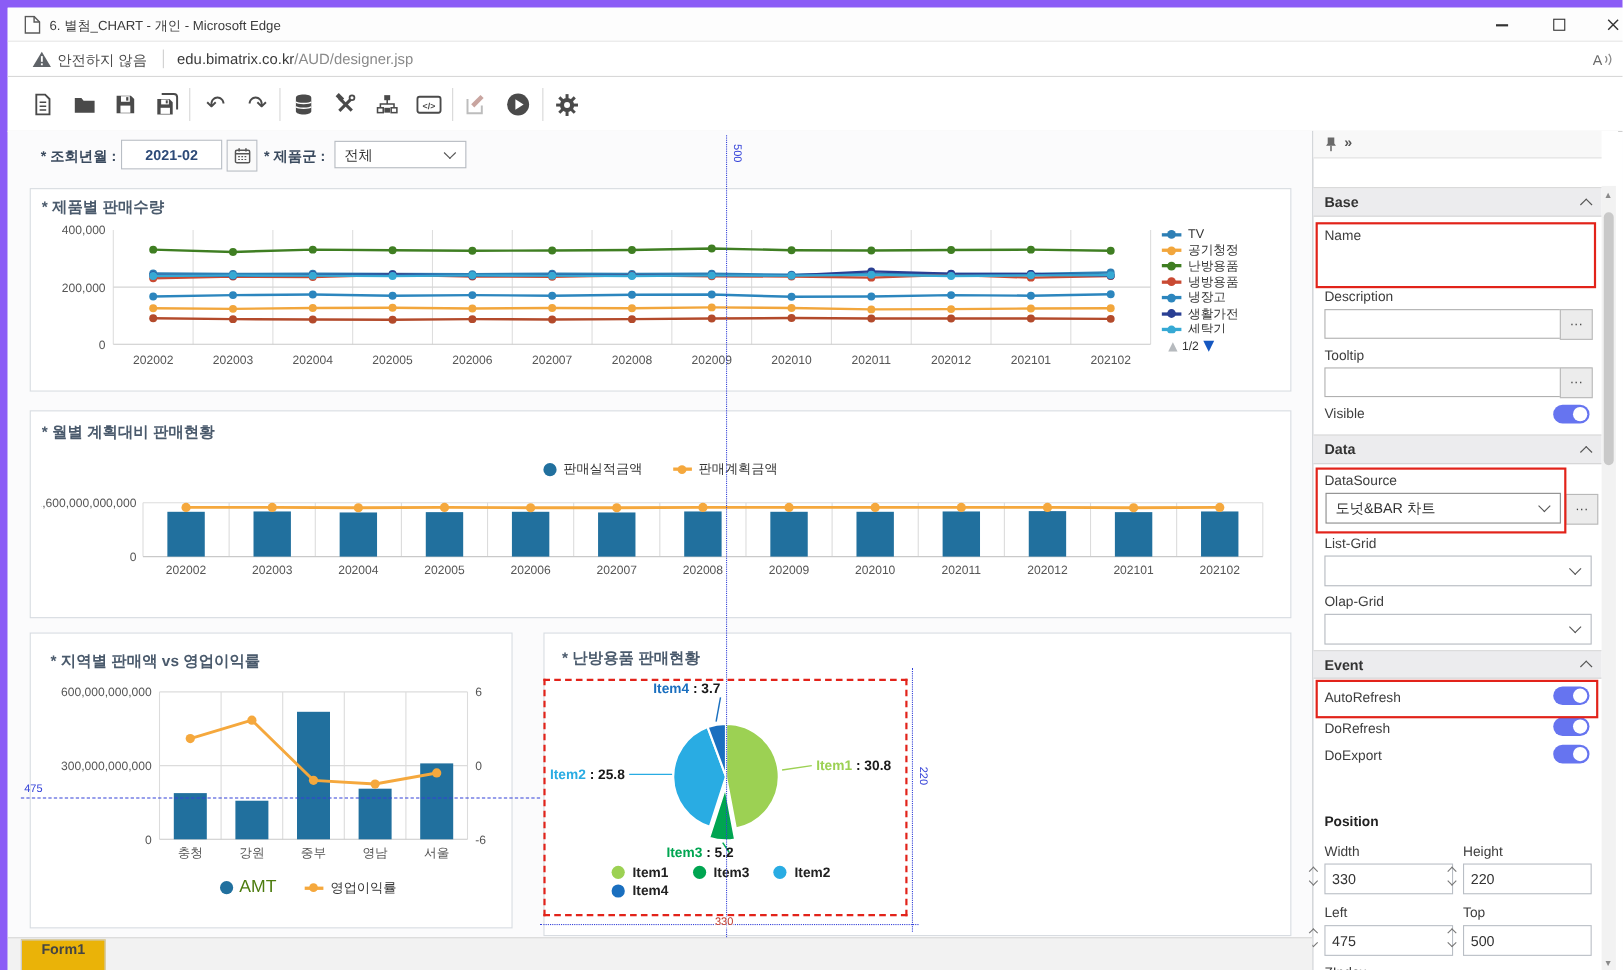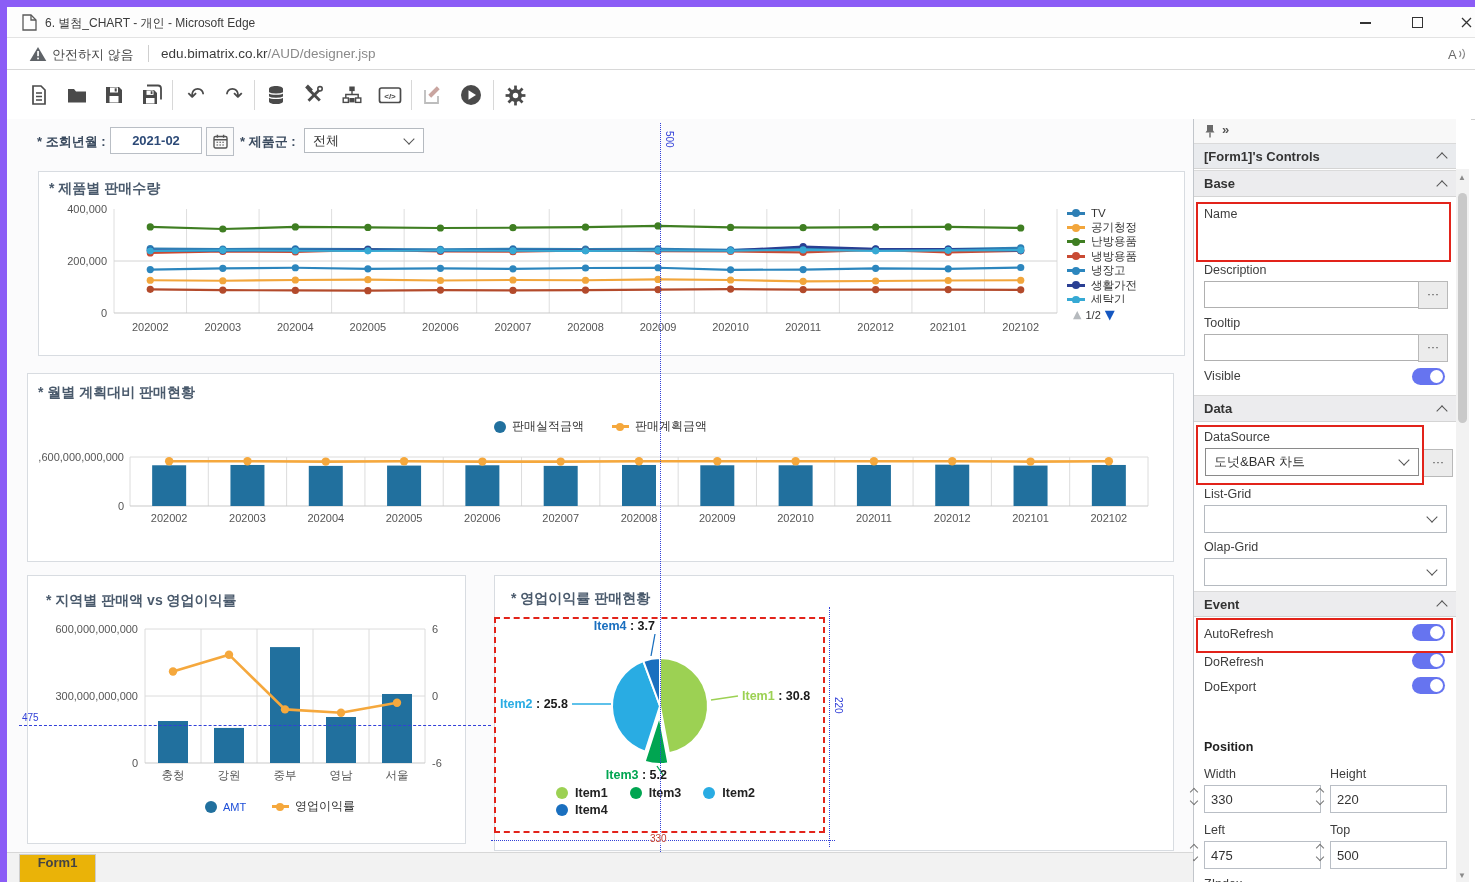--- a/index.html
+++ b/index.html
@@ -210,21 +210,21 @@
           <path d="M4.4 0.8 v3 M10.6 0.8 v3 M1 5.8 h13" stroke="#555" stroke-width="1.4"></path>
           <path d="M3.5 8.3 h8 M3.5 11 h8" stroke="#555" stroke-width="1.1" stroke-dasharray="1.6 1.3"></path>
         </svg>
     </div>
     <span class="abs flabel" style="left:233px;top:14px">* 제품군 :</span>
     <div class="select" style="left:297px;top:9px;width:120px;height:25px">
       <span>전체</span>
       <span class="chev down" style="position:absolute;right:10px"></span>
     </div>
 
-    <div class="card" style="left:31px;top:52px;width:1145px;height:183px">
+    <div class="card" style="left:20px;top:52px;width:1145px;height:183px">
       <span class="ctitle" style="left:10px;top:8px">* 제품별 판매수량</span>
       <svg class="abs" id="c1" style="left:10px;top:26px" width="1010" height="150">
           <line x1="65" y1="11" x2="65" y2="115" stroke="#dedede" stroke-width="1"></line>
           <line x1="137.53846153846155" y1="11" x2="137.53846153846155" y2="115" stroke="#dedede" stroke-width="1"></line>
           <line x1="210.07692307692307" y1="11" x2="210.07692307692307" y2="115" stroke="#dedede" stroke-width="1"></line>
           <line x1="282.6153846153846" y1="11" x2="282.6153846153846" y2="115" stroke="#dedede" stroke-width="1"></line>
           <line x1="355.15384615384613" y1="11" x2="355.15384615384613" y2="115" stroke="#dedede" stroke-width="1"></line>
           <line x1="427.6923076923077" y1="11" x2="427.6923076923077" y2="115" stroke="#dedede" stroke-width="1"></line>
           <line x1="500.23076923076917" y1="11" x2="500.23076923076917" y2="115" stroke="#dedede" stroke-width="1"></line>
           <line x1="572.7692307692307" y1="11" x2="572.7692307692307" y2="115" stroke="#dedede" stroke-width="1"></line>
@@ -523,33 +523,33 @@
           <polyline points="135,55.43333333333333 191,38.68333333333333 247,93.39999999999999 303,96.75 359,86.69999999999999" fill="none" stroke="#F5A83D" stroke-width="2.6"></polyline>
           <circle cx="135" cy="55.43333333333333" r="4.2" fill="#F5A83D"></circle>
           <circle cx="191" cy="38.68333333333333" r="4.2" fill="#F5A83D"></circle>
           <circle cx="247" cy="93.39999999999999" r="4.2" fill="#F5A83D"></circle>
           <circle cx="303" cy="96.75" r="4.2" fill="#F5A83D"></circle>
           <circle cx="359" cy="86.69999999999999" r="4.2" fill="#F5A83D"></circle>
         </svg>
       <div class="abs" style="left:107px;top:222px;width:290px;display:flex;justify-content:center;gap:26px">
         <span class="legend-item">
           <span class="dot" id="c3-sw0" style="width: 12px; height: 12px; background: rgb(33, 112, 158);"></span>
-          <span style="font-size:11px;color:#1d4ed8">AMT</span>
+          <span style="font-size:16px;color:#4d7c0f">AMT</span>
         </span>
         <span class="legend-item">
           <span id="c3-sw1" style="width: 17px; height: 3px; position: relative; display: inline-block; background: rgb(245, 168, 61);">
               <span class="dot" id="c3-sw1d" style="width: 8px; height: 8px; position: absolute; left: 4px; top: -2.5px; background: rgb(245, 168, 61);"></span>
             </span>
           <span style="font-size:12px;color:#333">영업이익률</span>
         </span>
       </div>
     </div>
 
     <div class="card" style="left:487px;top:456px;width:678px;height:274px">
-      <span class="ctitle" style="left:16px;top:14px">* 영업이익률 판매현황</span>
+      <span class="ctitle" style="left:16px;top:14px">* 난방용품 판매현황</span>
       <svg class="abs" id="c4" style="left:3px;top:38px" width="345" height="190">
           <path d="M162,92 L162,44 A48,48 0 0 1 170.9264501051614,139.1626810997855 Z" fill="#9CD153" stroke="#fff" stroke-width="2"></path>
           <path d="M161.37688173695815,101.98056730002176 L170.30333184211955,149.14324839980725 A48,48 0 0 1 146.65358637489487,147.66672027531007 Z" fill="#00A551" stroke="#fff" stroke-width="2"></path>
           <path d="M162,92 L147.27670463793672,137.6861529752883 A48,48 0 0 1 145.31890189362773,46.991767797817445 Z" fill="#29ACE3" stroke="#fff" stroke-width="2"></path>
           <path d="M162,92 L145.31890189362773,46.991767797817445 A48,48 0 0 1 161.99999999999994,44 Z" fill="#1A6FBF" stroke="#fff" stroke-width="2"></path>
           <polyline points="213,86 240,82" fill="none" stroke="#9CD153" stroke-width="1.3"></polyline>
           <text x="244" y="86" text-anchor="start" font-size="12.5" font-weight="bold"><tspan fill="#9CD153">Item1</tspan><tspan fill="#1a1a1a"> : 30.8</tspan></text>
           <polyline points="159,152 165,161" fill="none" stroke="#00A551" stroke-width="1.3"></polyline>
           <text x="169" y="165" text-anchor="end" font-size="12.5" font-weight="bold"><tspan fill="#00A551">Item3</tspan><tspan fill="#1a1a1a"> : 5.2</tspan></text>
           <polyline points="113,90 74,90" fill="none" stroke="#29ACE3" stroke-width="1.3"></polyline>
@@ -590,24 +590,20 @@
   </div>
 
   <div class="abs" id="panel">
     <div class="abs" style="left:0;top:0;width:262px;height:24px;background:#f8f8f8;border-bottom:1px solid #e2e2e2">
       <svg class="abs" style="left:10px;top:5px" width="12" height="14" viewBox="0 0 12 14">
           <path d="M3 1 h6 v5.5 l1.5 2 H1.5 L3 6.5 Z" fill="#6a6a6a"></path>
           <path d="M6 8.5 v5" stroke="#6a6a6a" stroke-width="1.4"></path>
         </svg>
       <span class="abs" style="left:28px;top:3px;font-size:13px;color:#555;font-weight:bold">»</span>
     </div>
-    <div class="sechdr" style="top:24px;height:26px;background:#e9ebee">
-      <span>[Form1]'s Controls</span>
-        <span class="chev up"></span>
-    </div>
 
     <div class="sechdr" style="top:51px;height:27px">
       <span>Base</span>
         <span class="chev up"></span>
     </div>
     <span class="plabel" style="left:10px;top:88px">Name</span>
     <div class="redbox" style="left:2px;top:83px;width:251px;height:56px"></div>
 
     <span class="plabel" style="left:10px;top:144px">Description</span>
     <input class="ipt" style="left: 10px; top: 162px; width: 243px; height: 27px; border-color: rgb(176, 176, 176);" readonly="" value="">

